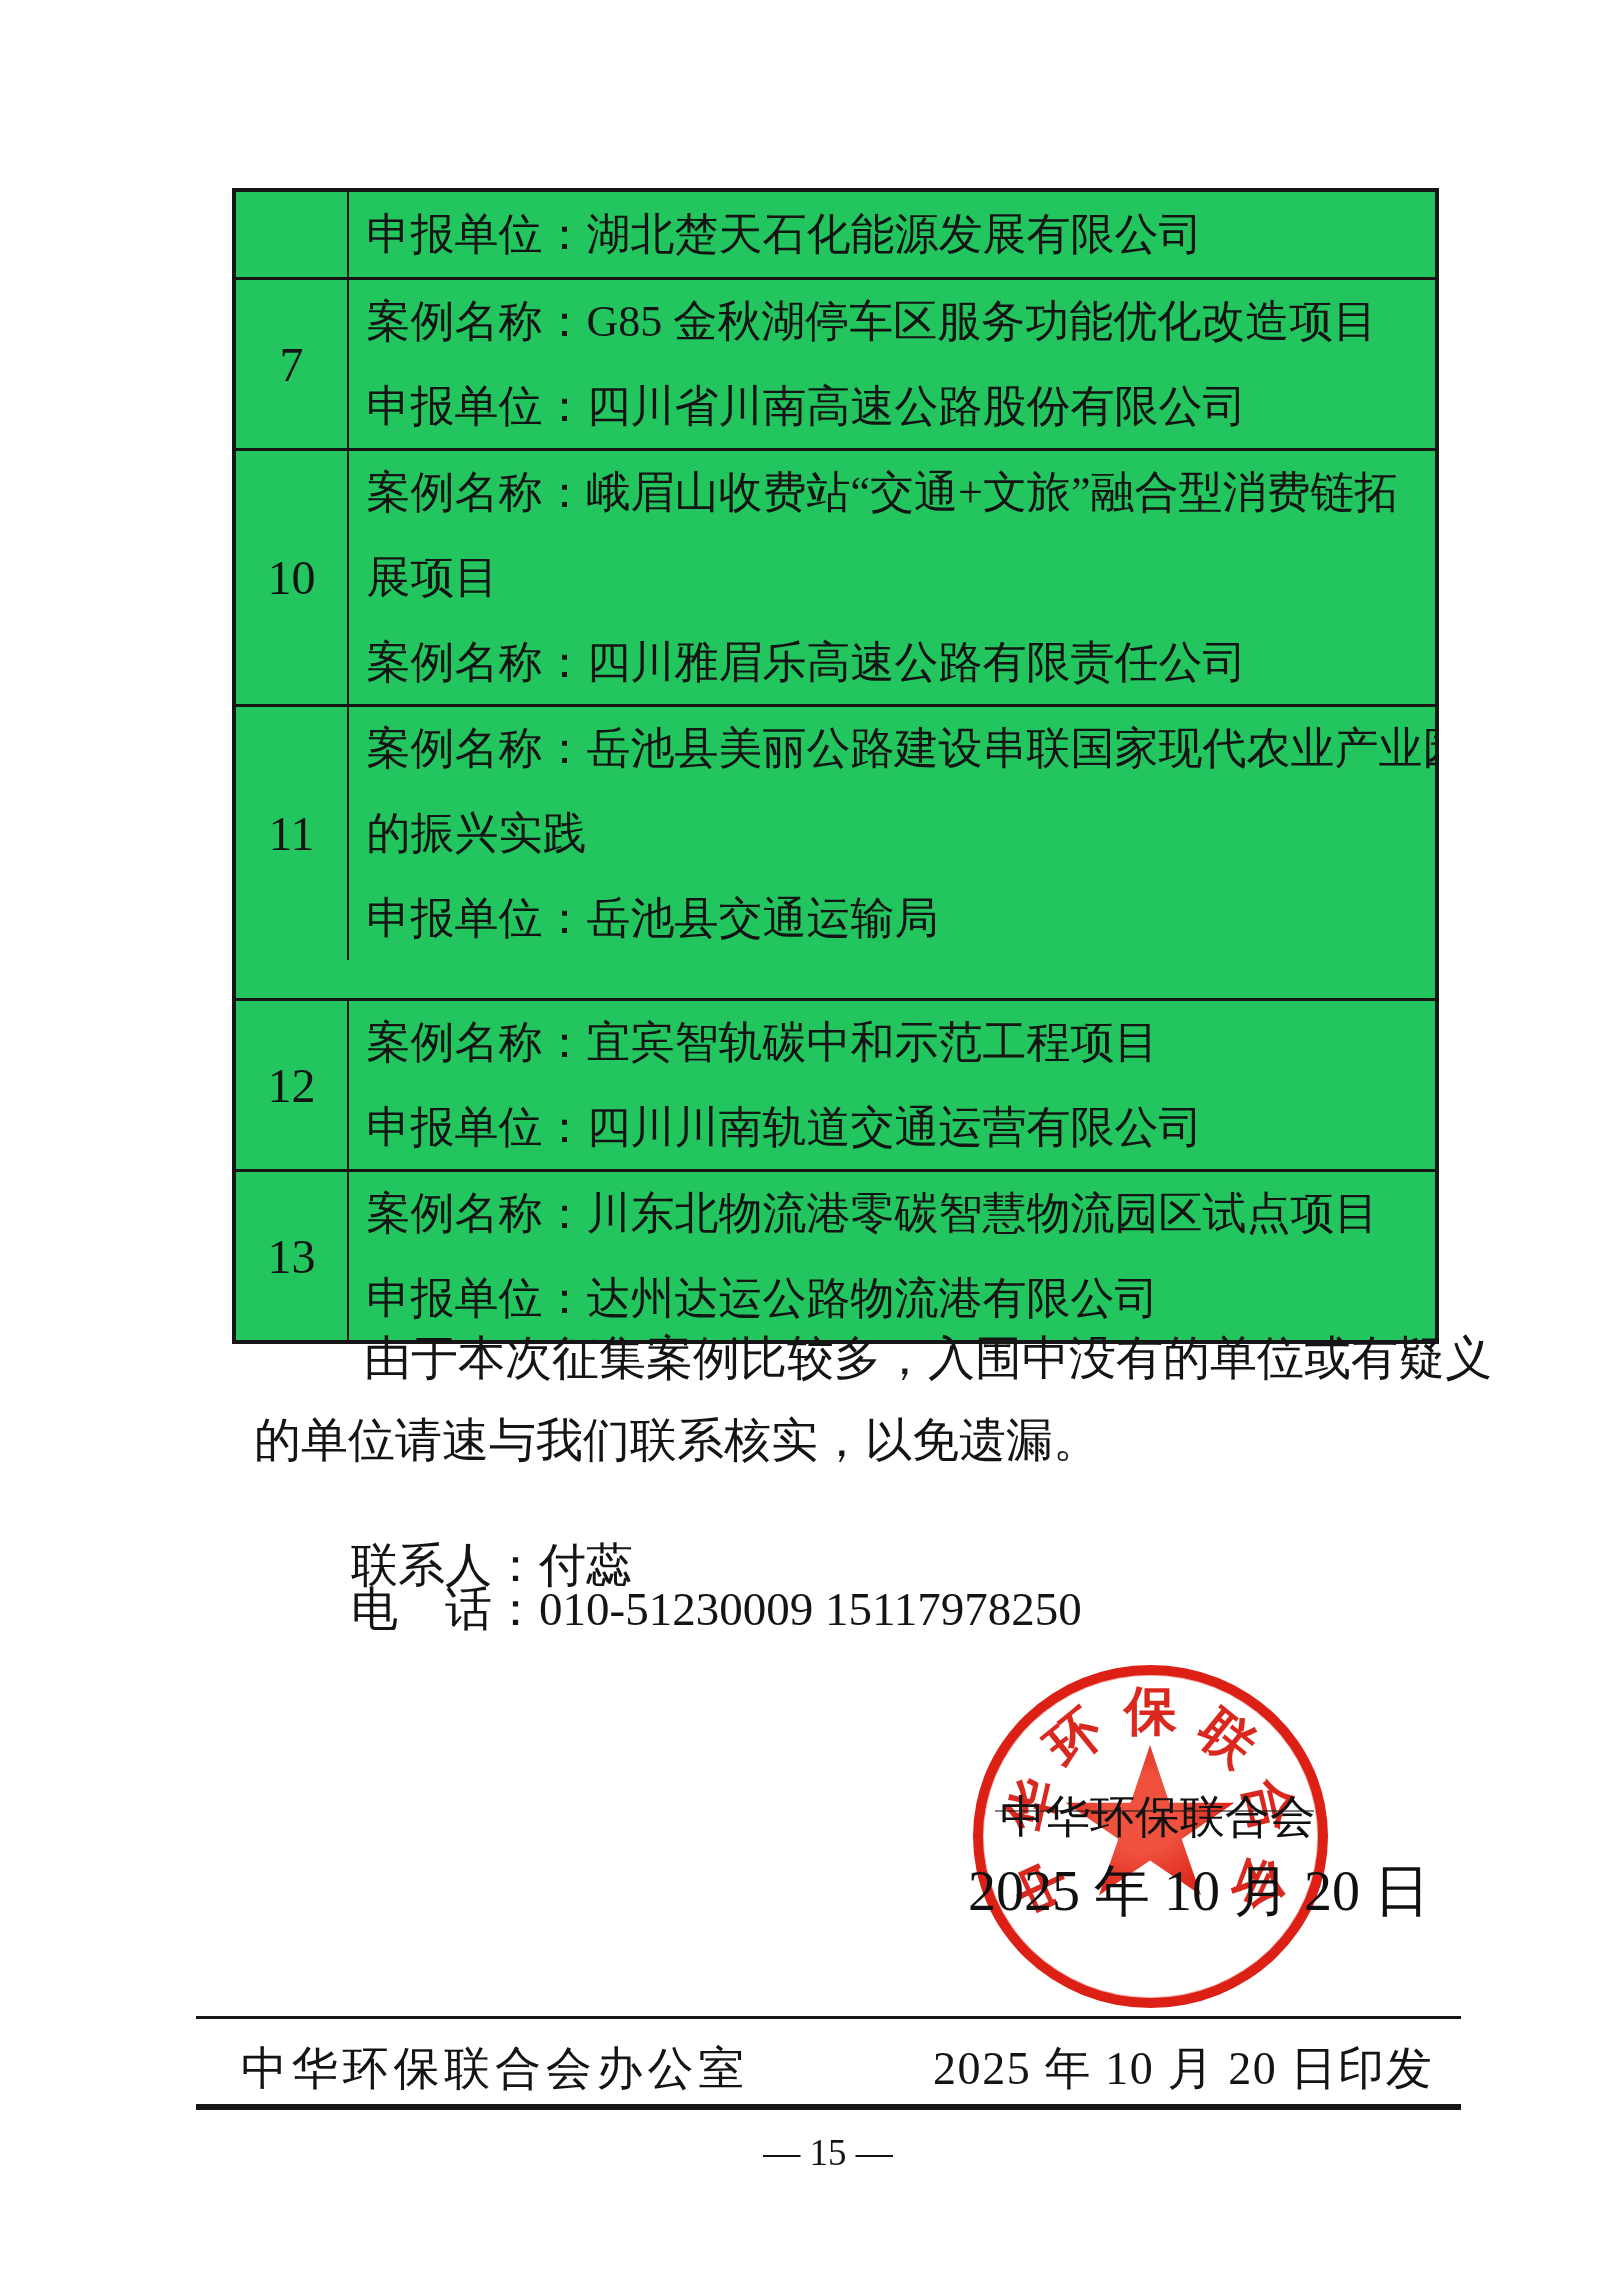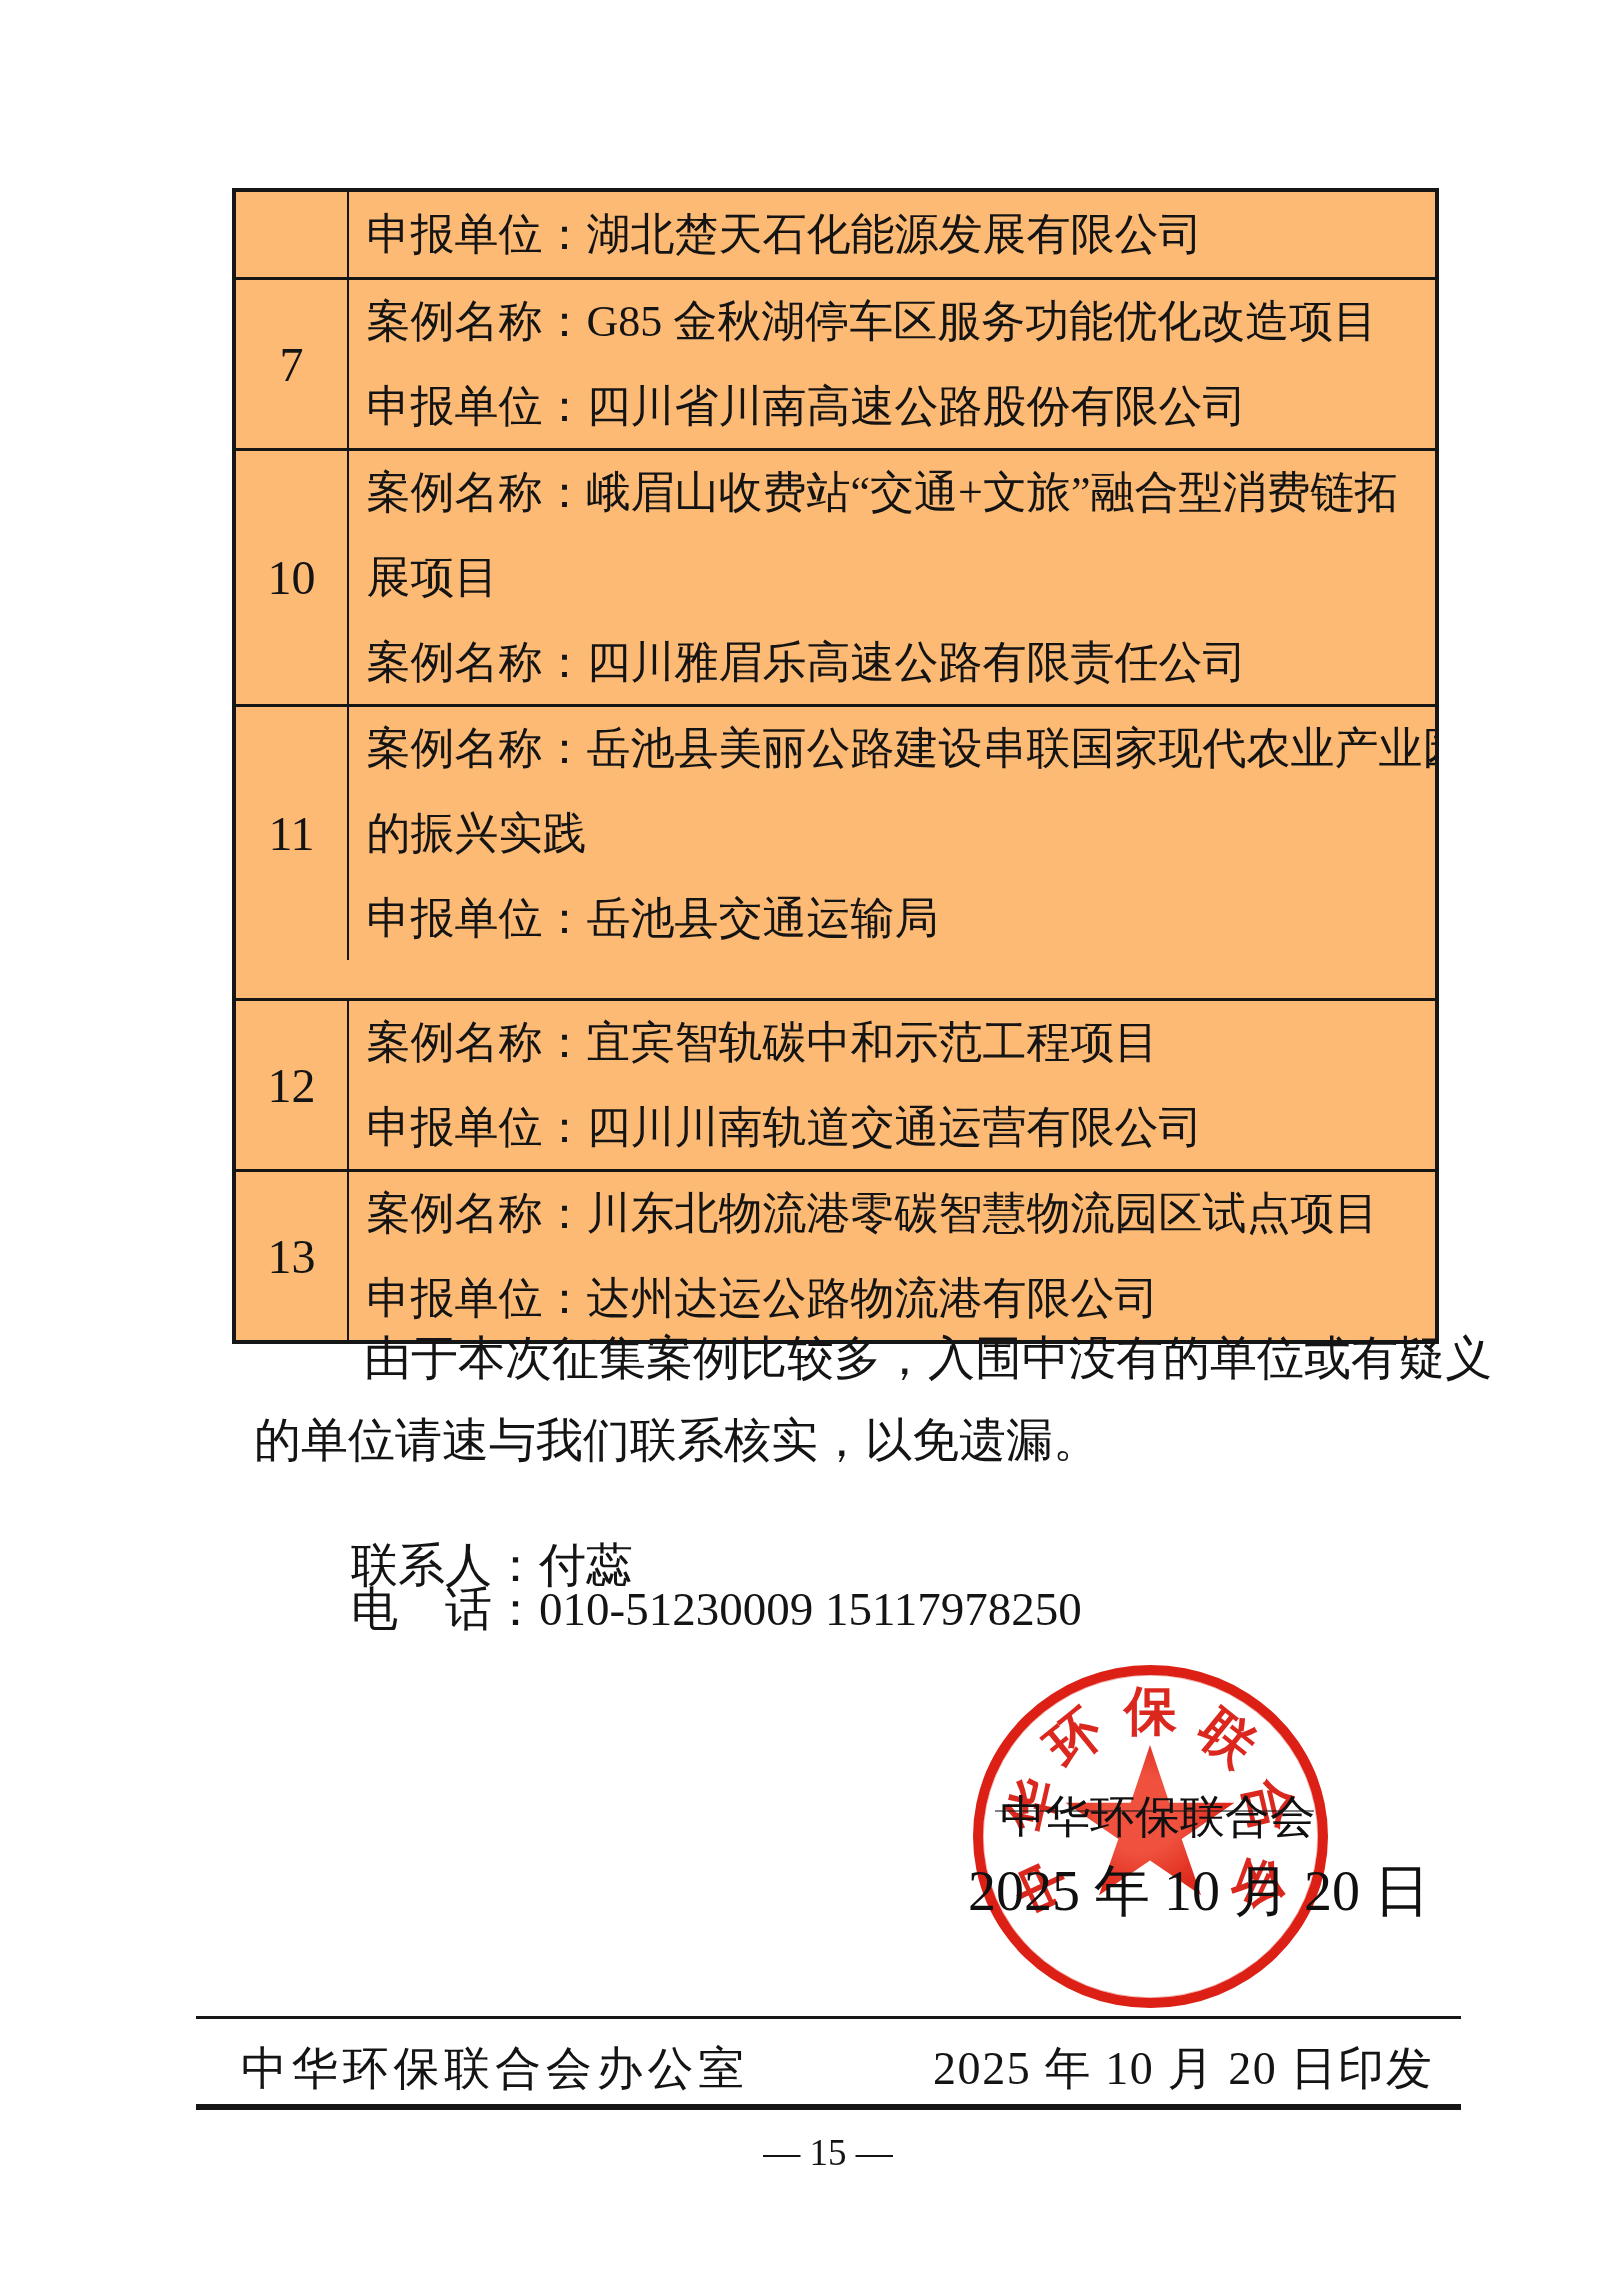--- a/index.html
+++ b/index.html
@@ -9,21 +9,21 @@
     font-family:"Liberation Serif","DejaVu Serif",serif;
     -webkit-font-smoothing:antialiased;
   }
   .page{
     position:relative;width:1623px;height:2284px;
     background:#ffffff;color:#141414;overflow:hidden;
   }
   
   .case-table{
     position:absolute;left:232px;top:188px;width:1207px;
-    border:4px solid #161616;box-sizing:border-box;background:#fdba74;
+    border:4px solid #161616;box-sizing:border-box;background:#22c55e;
   }
   .case-row{display:flex;box-sizing:border-box;}
   .case-row + .case-row{border-top:3.2px solid #161616;}
   .num-cell{
     width:113px;flex:0 0 113px;border-right:2.4px solid #161616;
     display:flex;align-items:center;justify-content:center;
     font-size:48px;box-sizing:border-box;
   }
   .content-cell{
     flex:1;display:flex;flex-direction:column;justify-content:center;

